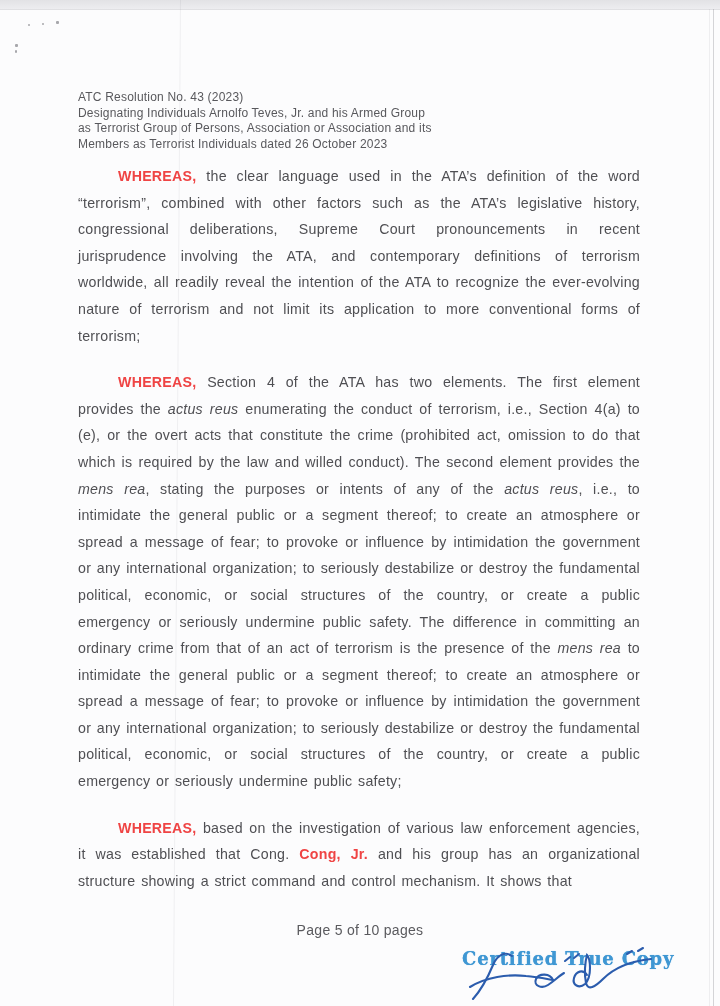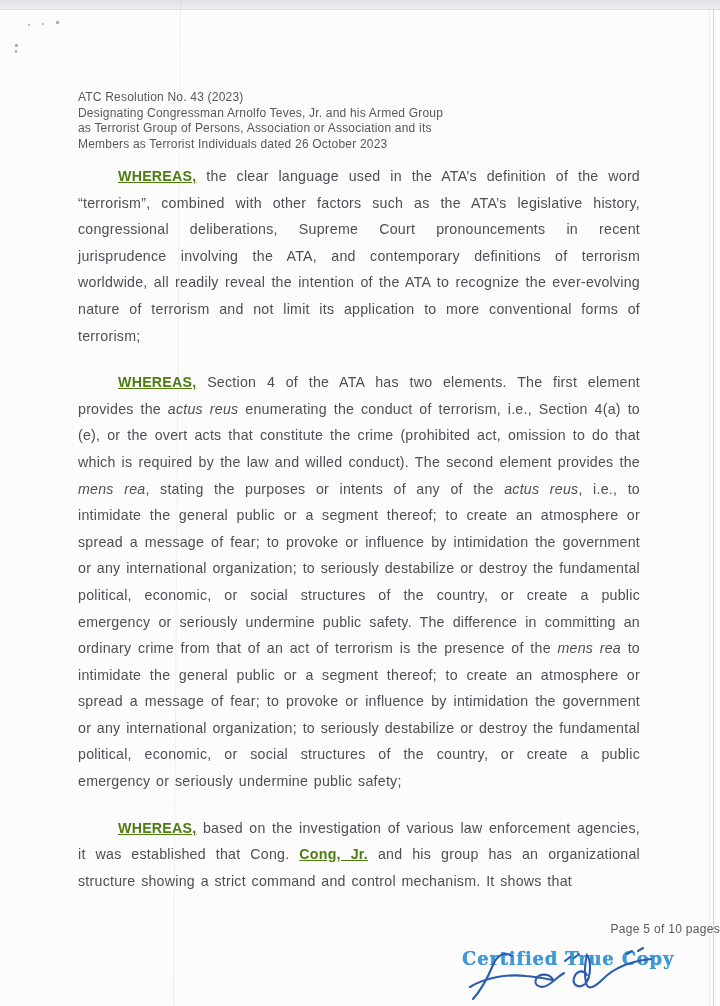--- a/index.html
+++ b/index.html
@@ -36,26 +36,26 @@
   }
   
   .doc-body { position:absolute; left:78px; top:163px; width:562px; }
   .doc-body p {
     margin:0 0 20px 0;
     font-size:14.2px; line-height:26.6px;
     text-align:justify; text-indent:40px;
     letter-spacing:0.25px; word-spacing:1.5px;
     color:#4f4f53;
   }
-  .doc-body .b { font-weight:bold; color:#4d7c0f;text-decoration:underline; }
+  .doc-body .b { font-weight:bold; color:#ef4444; }
   .doc-body .i { font-style:italic; }
   
   .page-number {
     position:absolute; left:0; width:720px; top:922px;
-    text-align:right; font-size:12px; letter-spacing:0.3px; color:#5a5a5e;
+    text-align:center; font-size:14px; letter-spacing:0.3px; color:#5a5a5e;
   }
   .stamp {
     position:absolute; left:462px; top:925px;
     font-family:"DejaVu Serif", serif; font-weight:bold;
     font-size:18px; letter-spacing:0.8px;
     text-shadow:0 0 0.7px currentColor;
     white-space:nowrap;
   }
   .signature { position:absolute; left:468px; top:946px; }
 </style>
@@ -71,21 +71,21 @@
   <div>
     <div class="pencil-dot" style="left:28px; top:24px; width:2px; height:2px;"></div>
     <div class="pencil-dot" style="left:42px; top:23px; width:2px; height:2px;"></div>
     <div class="pencil-dot" style="left:56px; top:21px; width:3px; height:3px;"></div>
     <div class="pencil-dot" style="left:15px; top:44px; width:3px; height:3px;"></div>
     <div class="pencil-dot" style="left:15px; top:50px; width:2px; height:3px;"></div>
   </div>
 
   <header class="doc-header">
     <div>ATC Resolution No. 43 (2023)</div>
-    <div>Designating Congressman Arnolfo Teves, Jr. and his Armed Group</div>
+    <div>Designating Individuals Arnolfo Teves, Jr. and his Armed Group</div>
     <div>as Terrorist Group of Persons, Association or Association and its</div>
     <div>Members as Terrorist Individuals dated 26 October 2023</div>
   </header>
 
   <main class="doc-body">
     <p><span class="b">WHEREAS,</span><span> the clear language used in the ATA’s definition of the word “terrorism”, combined with other factors such as the ATA’s legislative history, congressional deliberations, Supreme Court pronouncements in recent jurisprudence involving the ATA, and contemporary definitions of terrorism worldwide, all readily reveal the intention of the ATA to recognize the ever-evolving nature of terrorism and not limit its application to more conventional forms of terrorism;</span></p>
     <p><span class="b">WHEREAS,</span><span> Section 4 of the ATA has two elements. The first element provides the </span><span class="i">actus reus</span><span> enumerating the conduct of terrorism, i.e., Section 4(a) to (e), or the overt acts that constitute the crime (prohibited act, omission to do that which is required by the law and willed conduct). The second element provides the </span><span class="i">mens rea</span><span>, stating the purposes or intents of any of the </span><span class="i">actus reus</span><span>, i.e., to intimidate the general public or a segment thereof; to create an atmosphere or spread a message of fear; to provoke or influence by intimidation the government or any international organization; to seriously destabilize or destroy the fundamental political, economic, or social structures of the country, or create a public emergency or seriously undermine public safety. The difference in committing an ordinary crime from that of an act of terrorism is the presence of the </span><span class="i">mens rea</span><span> to intimidate the general public or a segment thereof; to create an atmosphere or spread a message of fear; to provoke or influence by intimidation the government or any international organization; to seriously destabilize or destroy the fundamental political, economic, or social structures of the country, or create a public emergency or seriously undermine public safety;</span></p>
     <p><span class="b">WHEREAS,</span><span> based on the investigation of various law enforcement agencies, it was established that Cong. </span><span class="b">Cong, Jr.</span><span> and his group has an organizational structure showing a strict command and control mechanism. It shows that</span></p>
   </main>
 

